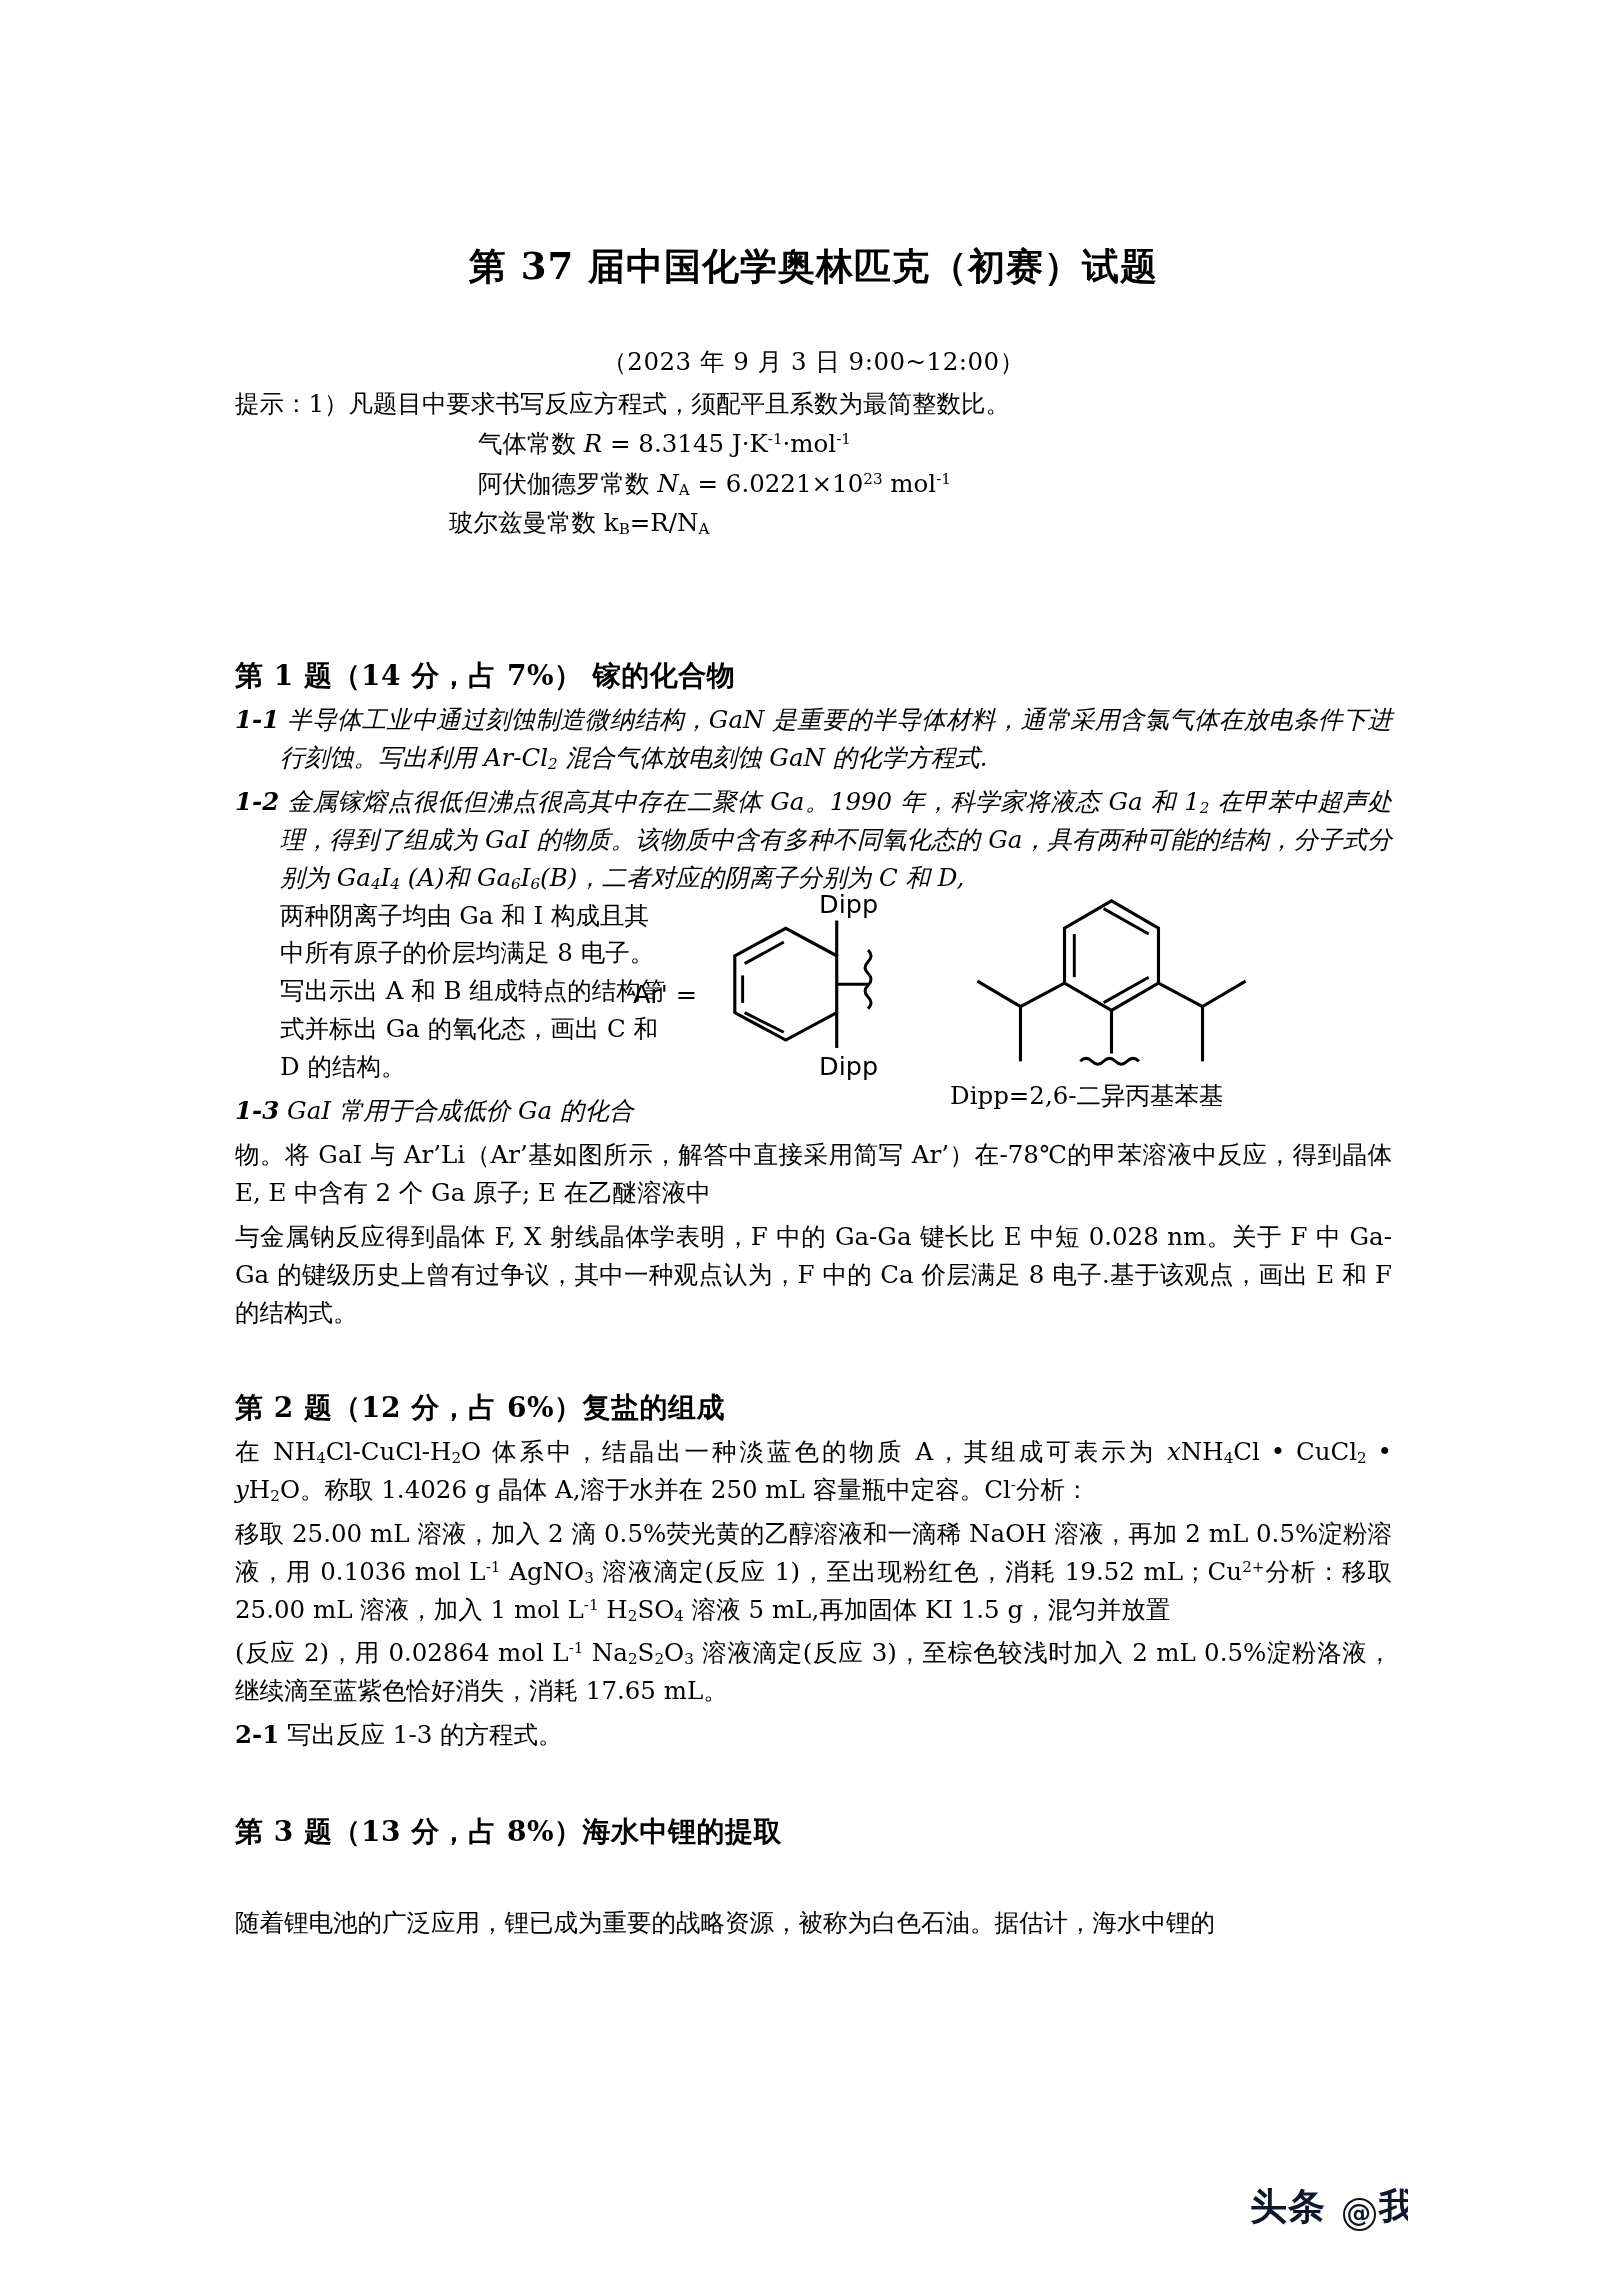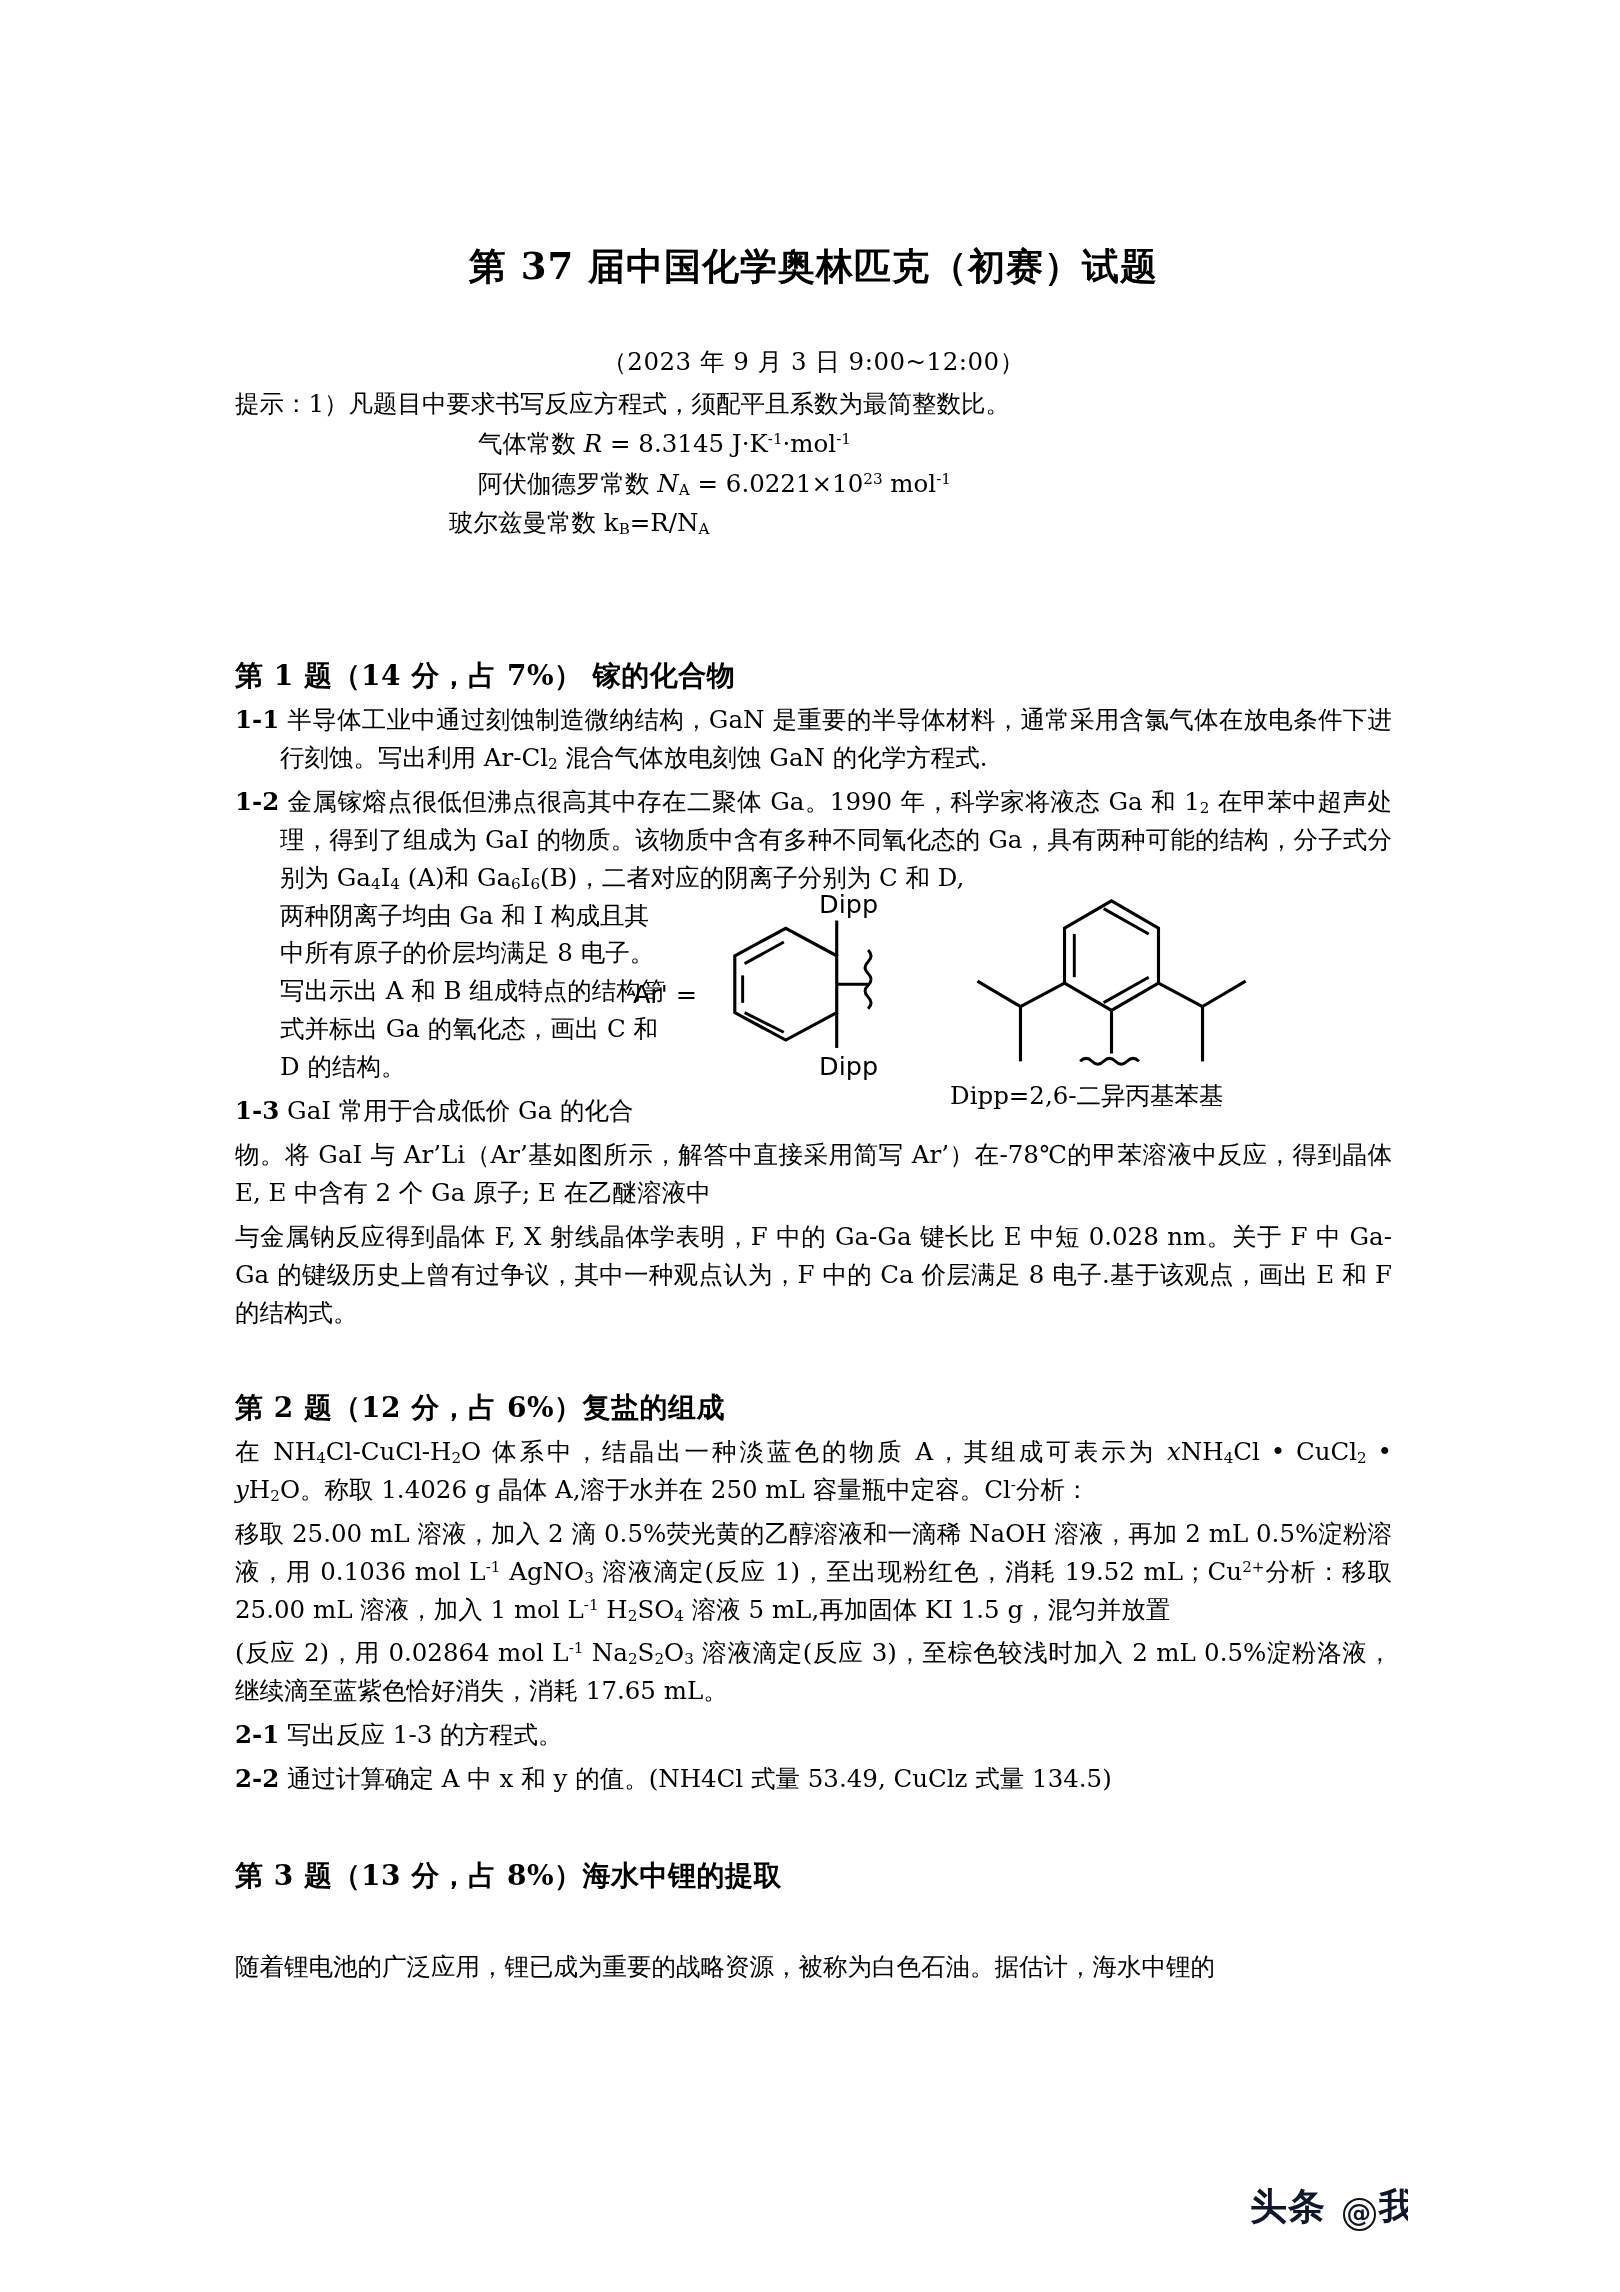--- a/index.html
+++ b/index.html
@@ -76,20 +76,21 @@
   
   .para {
     font-size: 24.5px;
     line-height: 1.55;
     margin-top: 5.9px;
     text-align: justify;
   }
   .para.hang {
     padding-left: 45px;
     text-indent: -45px;
+    font-style: italic;
   }
   .lbl { font-weight: bold; }
 
   
   .fig-wrap { position: relative; }
   .wrapcol {
     width: 392px;
     font-size: 24.5px;
     line-height: 1.55;
     padding-left: 45px;
@@ -229,21 +230,20 @@
     <div class="q-head q2-head">第 2 题（12 分，占 6%）复盐的组成</div>
 
     <div class="para"><span>在 NH</span><sub>4</sub><span>Cl-CuCl-H</span><sub>2</sub><span>O 体系中，结晶出一种淡蓝色的物质 A，其组成可表示为 </span><span class="it">x</span><span>NH</span><sub>4</sub><span>Cl • CuCl</span><sub>2</sub><span> • </span><span class="it">y</span><span>H</span><sub>2</sub><span>O。称取 1.4026 g 晶体 A,溶于水并在 250 mL 容量瓶中定容。Cl</span><sup>-</sup><span>分析：</span></div>
 
     <div class="para"><span>移取 25.00 mL 溶液，加入 2 滴 0.5%荧光黄的乙醇溶液和一滴稀 NaOH 溶液，再加 2 mL 0.5%淀粉溶液，用 0.1036 mol L</span><sup>-1</sup><span> AgNO</span><sub>3</sub><span> 溶液滴定(反应 1)，至出现粉红色，消耗 19.52 mL；Cu</span><sup>2+</sup><span>分析：移取 25.00 mL 溶液，加入 1 mol L</span><sup>-1</sup><span> H</span><sub>2</sub><span>SO</span><sub>4</sub><span> 溶液 5 mL,再加固体 KI 1.5 g，混匀并放置</span></div>
 
     <div class="para"><span>(反应 2)，用 0.02864 mol L</span><sup>-1</sup><span> Na</span><sub>2</sub><span>S</span><sub>2</sub><span>O</span><sub>3</sub><span> 溶液滴定(反应 3)，至棕色较浅时加入 2 mL 0.5%淀粉洛液，继续滴至蓝紫色恰好消失，消耗 17.65 mL。</span></div>
 
     <div class="para"><span class="lbl">2-1</span> <span>写出反应 1-3 的方程式。</span></div>
 
-    <div class="para"><span class="lbl">2-2</span> <span>通过计算确定 A 中 x 和 y 的值。(NH4Cl 式量 53.49, CuClz 式量 134.5)</span></div>
 
     <div class="q-head q3-head">第 3 题（13 分，占 8%）海水中锂的提取</div>
 
     <div class="para q3-para">随着锂电池的广泛应用，锂已成为重要的战略资源，被称为白色石油。据估计，海水中锂的</div>
 
   </div>
 
   <div class="watermark"><span>头条</span> <span class="at">@</span><span>我爱小一</span></div>
 
 </div>

